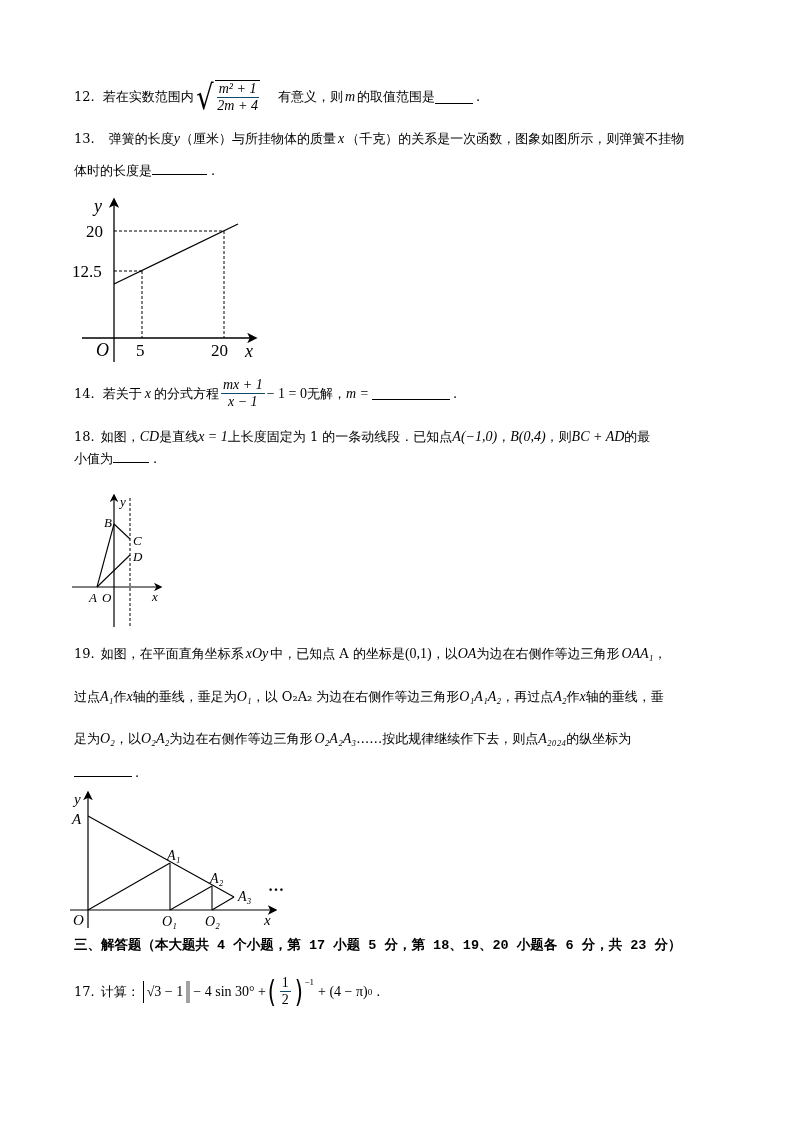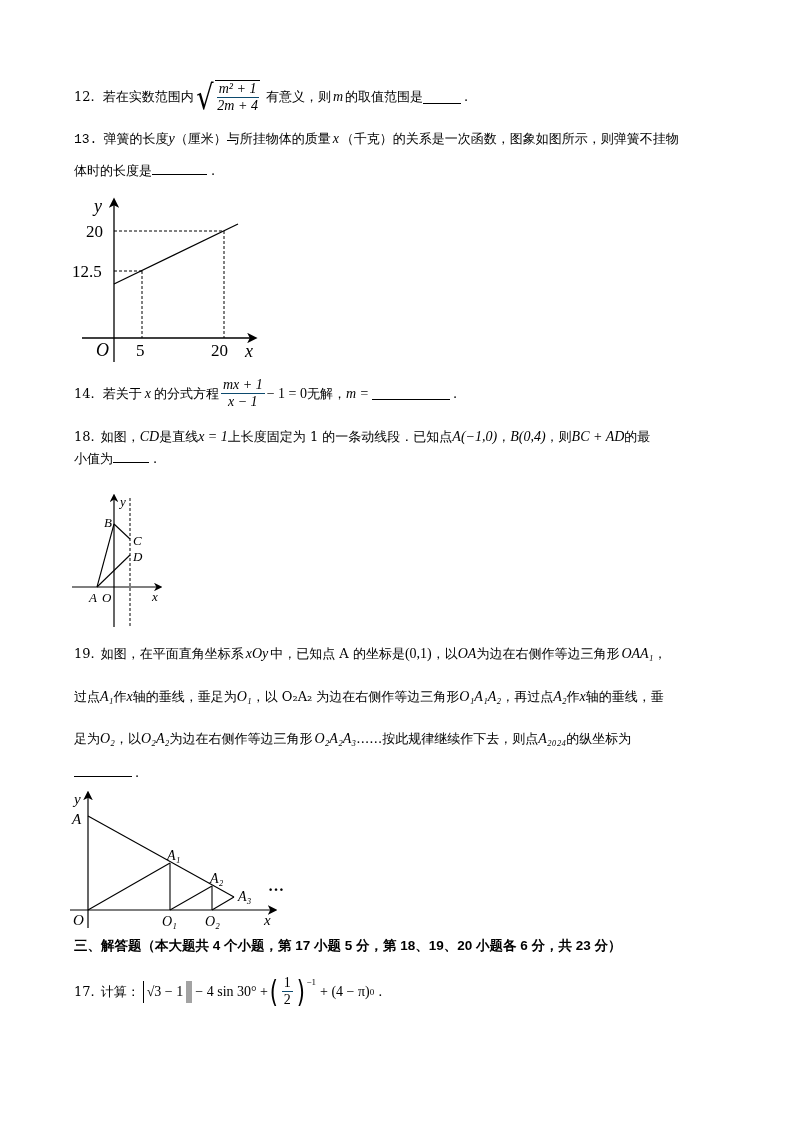--- a/index.html
+++ b/index.html
@@ -10,46 +10,46 @@
   .it { font-style: italic; font-family: "Liberation Serif", "DejaVu Serif", serif; font-size: 14px; }
   .rm { font-family: "Liberation Serif", "DejaVu Serif", serif; font-size: 14px; }
   .blank { display: inline-block; border-bottom: 1px solid #000; height: 12px; vertical-align: baseline; }
   .frac { display: inline-flex; flex-direction: column; align-items: center; vertical-align: middle; margin: 0 2px; }
   .frac .num { border-bottom: 1px solid #0c4a6e; padding: 0 2px; line-height: 16px; }
   .frac .den { padding: 0 2px; line-height: 16px; }
   .sqrt { display: inline-flex; align-items: center; vertical-align: middle; }
   .sqrt .rad { font-size: 34px; line-height: 34px; transform: scaleX(0.8); margin-right: -2px; font-family: "DejaVu Sans", sans-serif; }
   .sqrt .body { border-top: 1px solid #000; }
   .sup { font-size: 9px; vertical-align: 6px; }
-  .bold { font-weight: bold; font-family: Liberation Sans, sans-serif; }
+  .bold { font-weight: bold; font-family: Liberation Mono, monospace; }
   .paren { font-size: 30px; line-height: 30px; font-family: "DejaVu Sans", sans-serif; vertical-align: middle; transform: scaleX(0.7); display: inline-block; }
   svg text { font-family: "Liberation Serif", "DejaVu Serif", serif; }
 </style>
 </head>
 <body>
 
 <div class="abs line" style="left:74px; top:80px; display:flex; align-items:center;">
   <span style="margin-right:8px;">12.</span>
   <span>若在实数范围内</span>
   <span class="sqrt">
     <span class="rad">√</span>
     <span class="body frac rm">
       <span class="num it">m² + 1</span>
       <span class="den it">2m + 4</span>
     </span>
   </span>
-  <span style="margin-left:4px;">有意义，则</span>
+  <span style="margin-left:16px;">有意义，则</span>
   <span class="it" style="margin:0 2px;">m</span>
   <span>的取值范围是</span>
   <span class="blank" style="width:38px;"></span>
   <span style="margin-left:3px;">.</span>
 </div>
 
 <div class="abs line" style="left:74px; top:130px;">
-  <span style="margin-right:6px;font-family:Liberation Mono, monospace;">13.</span><span>弹簧的长度</span><span class="it">y</span><span>（厘米）与所挂物体的质量</span><span class="it" style="margin:0 2px;">x</span><span>（千克）的关系是一次函数，图象如图所示，则弹簧不挂物</span>
+  <span style="margin-right:14px;">13.</span><span>弹簧的长度</span><span class="it">y</span><span>（厘米）与所挂物体的质量</span><span class="it" style="margin:0 2px;">x</span><span>（千克）的关系是一次函数，图象如图所示，则弹簧不挂物</span>
 </div>
 <div class="abs line" style="left:74px; top:162px;">
   <span>体时的长度是</span><span class="blank" style="width:55px;"></span><span style="margin-left:4px;">.</span>
 </div>
 
 <svg class="abs" style="left:70px; top:190px;" width="200" height="180" viewBox="0 0 200 180">
   <defs>
     <marker id="arr" markerWidth="8" markerHeight="8" refX="6" refY="4" orient="auto">
         <path d="M0,0 L8,4 L0,8 L2,4 z" fill="#000"></path>
       </marker>
@@ -151,21 +151,21 @@
   <text x="145" y="138" font-size="14" font-style="italic">O₂</text>
   <text x="204" y="137" font-size="15" font-style="italic">x</text>
   <text x="208" y="103" font-size="16" font-weight="bold">…</text>
 </svg>
 
 <div class="abs line bold" style="left:74px; top:937px; font-size:13.5px;">三、解答题（本大题共 4 个小题，第 17 小题 5 分，第 18、19、20 小题各 6 分，共 23 分）</div>
 
 <div class="abs line" style="left:74px; top:975px; display:flex; align-items:center;">
   <span style="margin-right:6px;">17.</span>
   <span>计算：</span>
-  <span class="rm" style="border-left:1px solid #000; border-right:6px solid #a3a3a3; padding:2px 3px; margin:0 3px;">
+  <span class="rm" style="border-left:1px solid #000; border-right:4px solid #a3a3a3; padding:2px 3px; margin:0 3px;">
     <span>√3 − 1</span>
   </span>
   <span class="rm">− 4 sin 30° +</span>
   <span class="paren">(</span>
   <span class="frac rm">
     <span class="num">1</span>
     <span class="den">2</span>
   </span>
   <span class="paren">)</span>
   <span class="rm sup" style="align-self:flex-start; margin-top:-2px;">−1</span>

